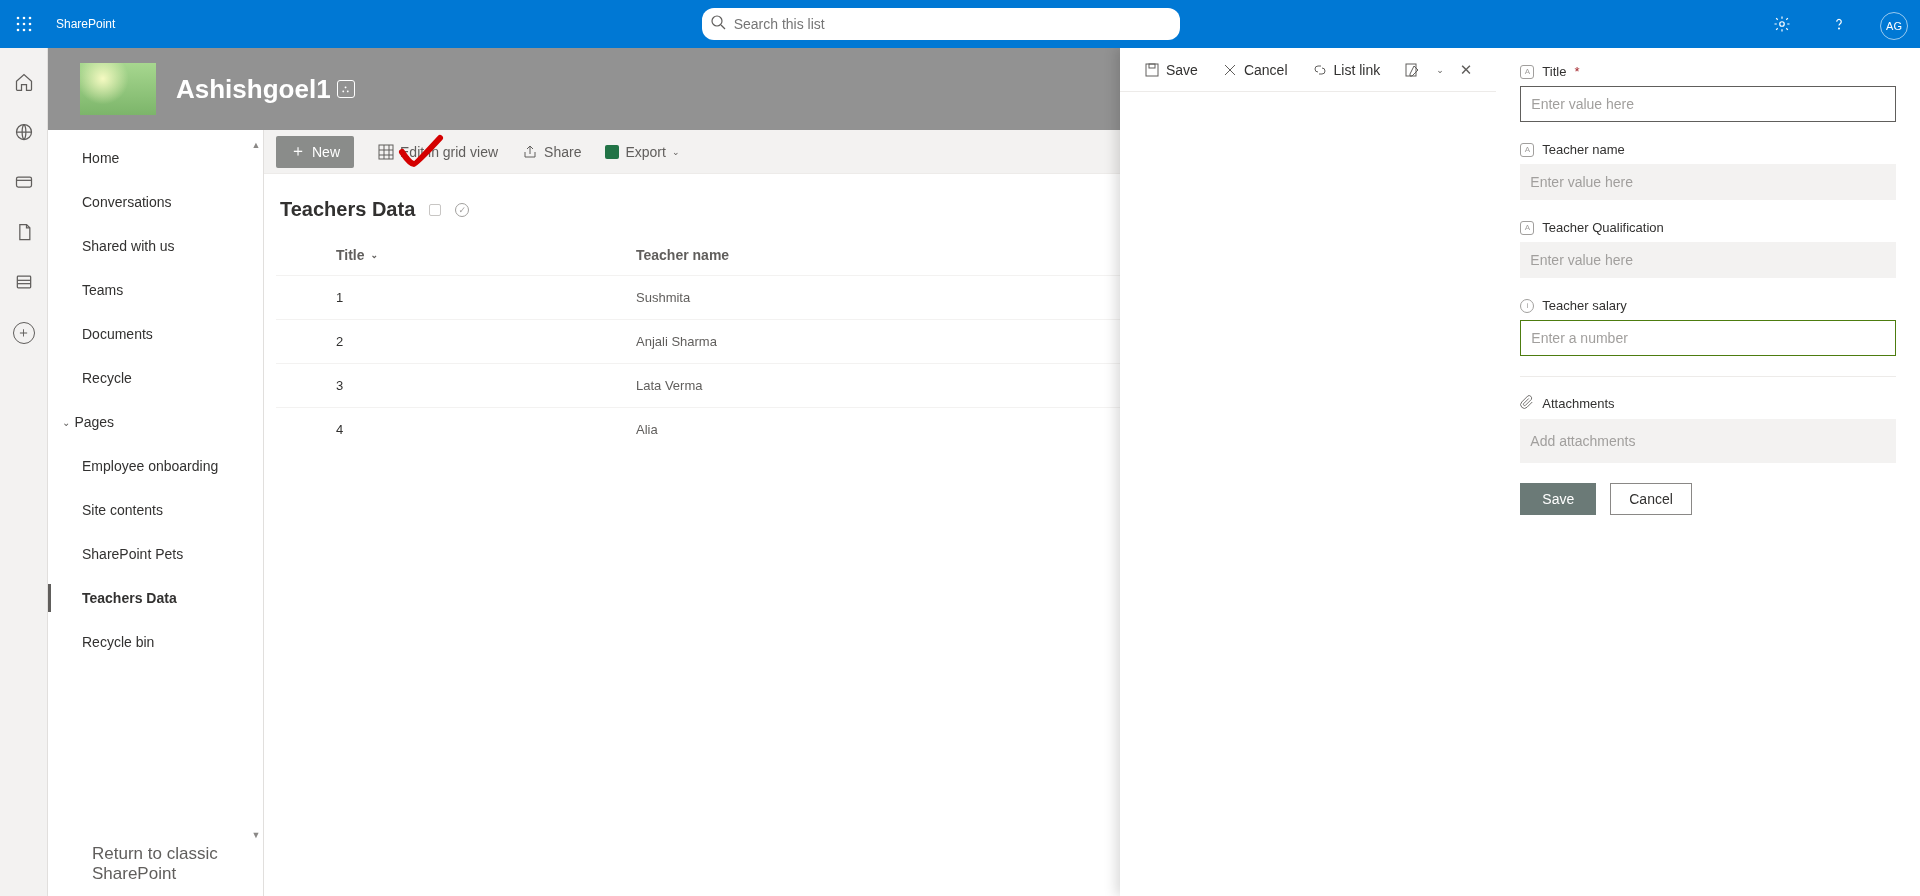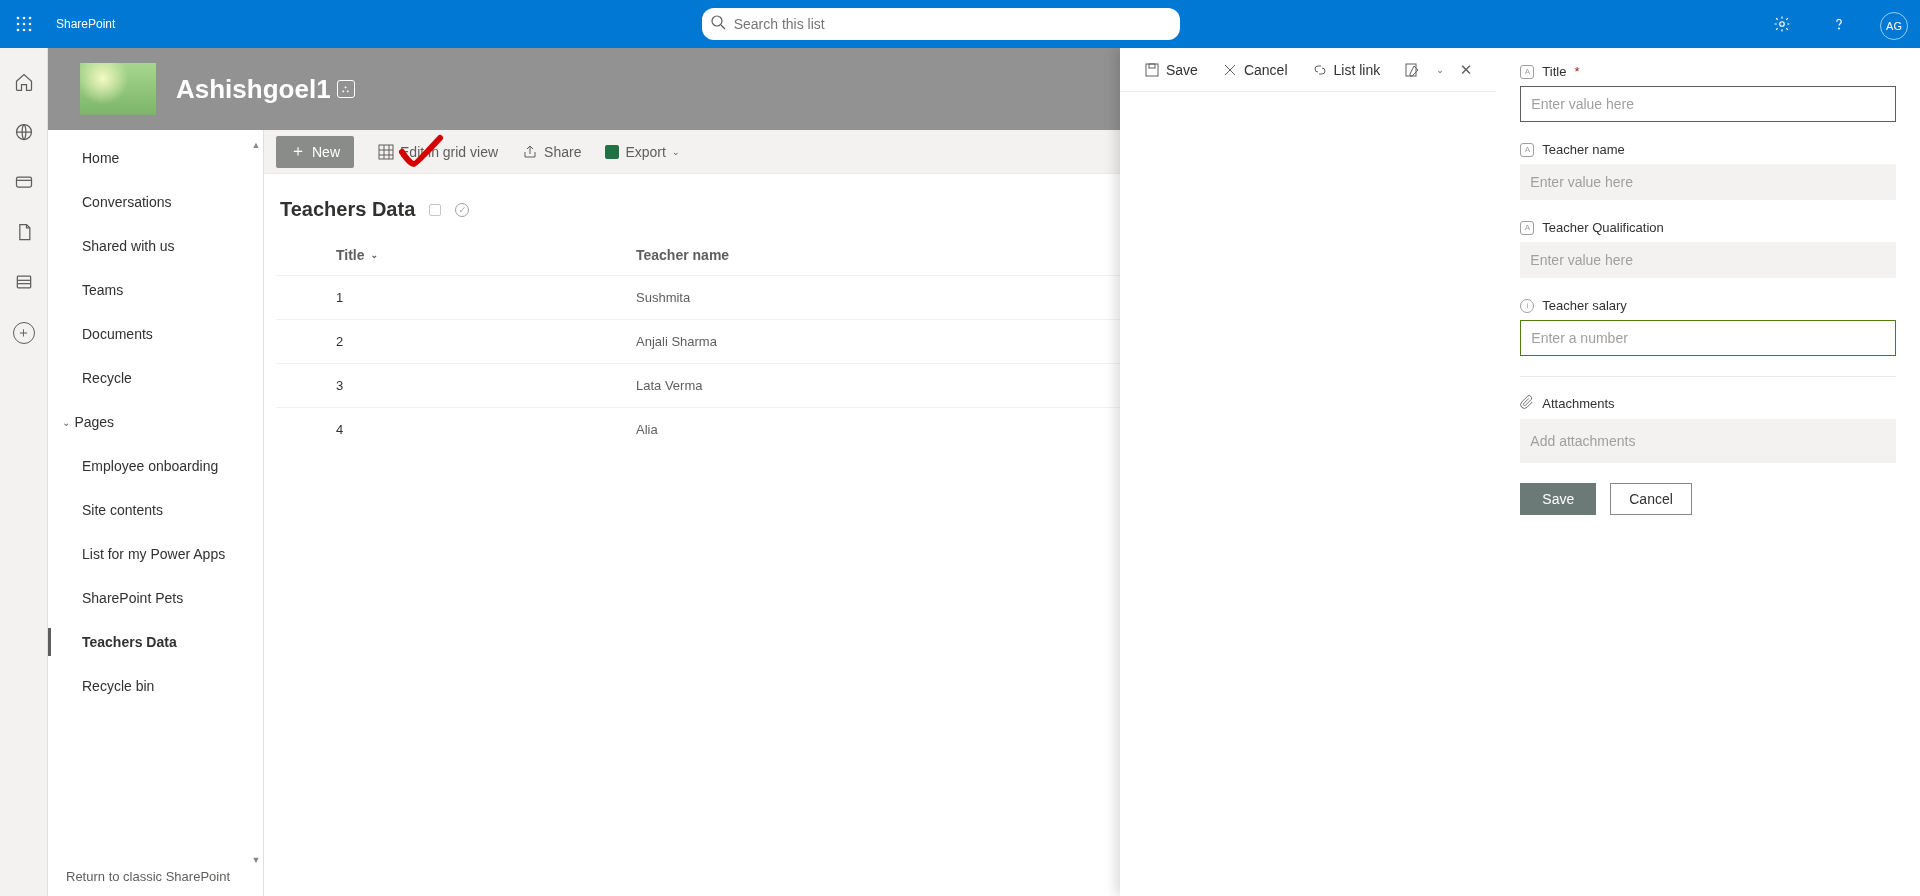--- a/index.html
+++ b/index.html
@@ -61,21 +61,21 @@
 .nav-item {
   height:44px; display:flex; align-items:center; padding-left:34px; font-size:14px;
   color:#323130; cursor:pointer;
 }
 .nav-item.sub { padding-left:34px; }
 .nav-item.active { font-weight:600; position:relative; }
 .nav-item.active::before {
   content:""; position:absolute; left:0; top:8px; bottom:8px; width:3px; background:#605e5c;
 }
 .nav-item .chev { margin-left:-20px; margin-right:4px; font-size:10px; color:#605e5c; }
-.nav-footer { padding:0 18px 12px; font-size:13px; color:#605e5c; }
+.nav-footer { padding:0 44px 12px; font-size:17px; color:#605e5c; }
 .nav-scrollbar-up,
 .nav-scrollbar-down{
   position:absolute; right:0; width:14px; height:14px; display:flex;align-items:center;justify-content:center;
   color:#8a8886;font-size:9px;
 }
 .nav-scrollbar-up{top:2px;} .nav-scrollbar-down{bottom:2px;}
 
 
 .list-area { flex:1; display:flex; flex-direction:column; background:#fff; }
 .cmd-bar {
@@ -249,21 +249,20 @@
           <div class="nav-item">Shared with us</div>
           <div class="nav-item">Teams</div>
           <div class="nav-item">Documents</div>
           <div class="nav-item">Recycle</div>
           <div class="nav-item">
               <span class="chev">⌄</span>
               <span>Pages</span>
             </div>
           <div class="nav-item sub">Employee onboarding</div>
           <div class="nav-item sub">Site contents</div>
-          <div class="nav-item sub">List for my Power Apps</div>
           <div class="nav-item sub">SharePoint Pets</div>
           <div class="nav-item sub active">Teachers Data</div>
           <div class="nav-item sub">Recycle bin</div>
           <span class="nav-scrollbar-down">▼</span>
         </div>
         <div class="nav-footer">Return to classic SharePoint</div>
       </div>
 
       <div class="list-area">
 

